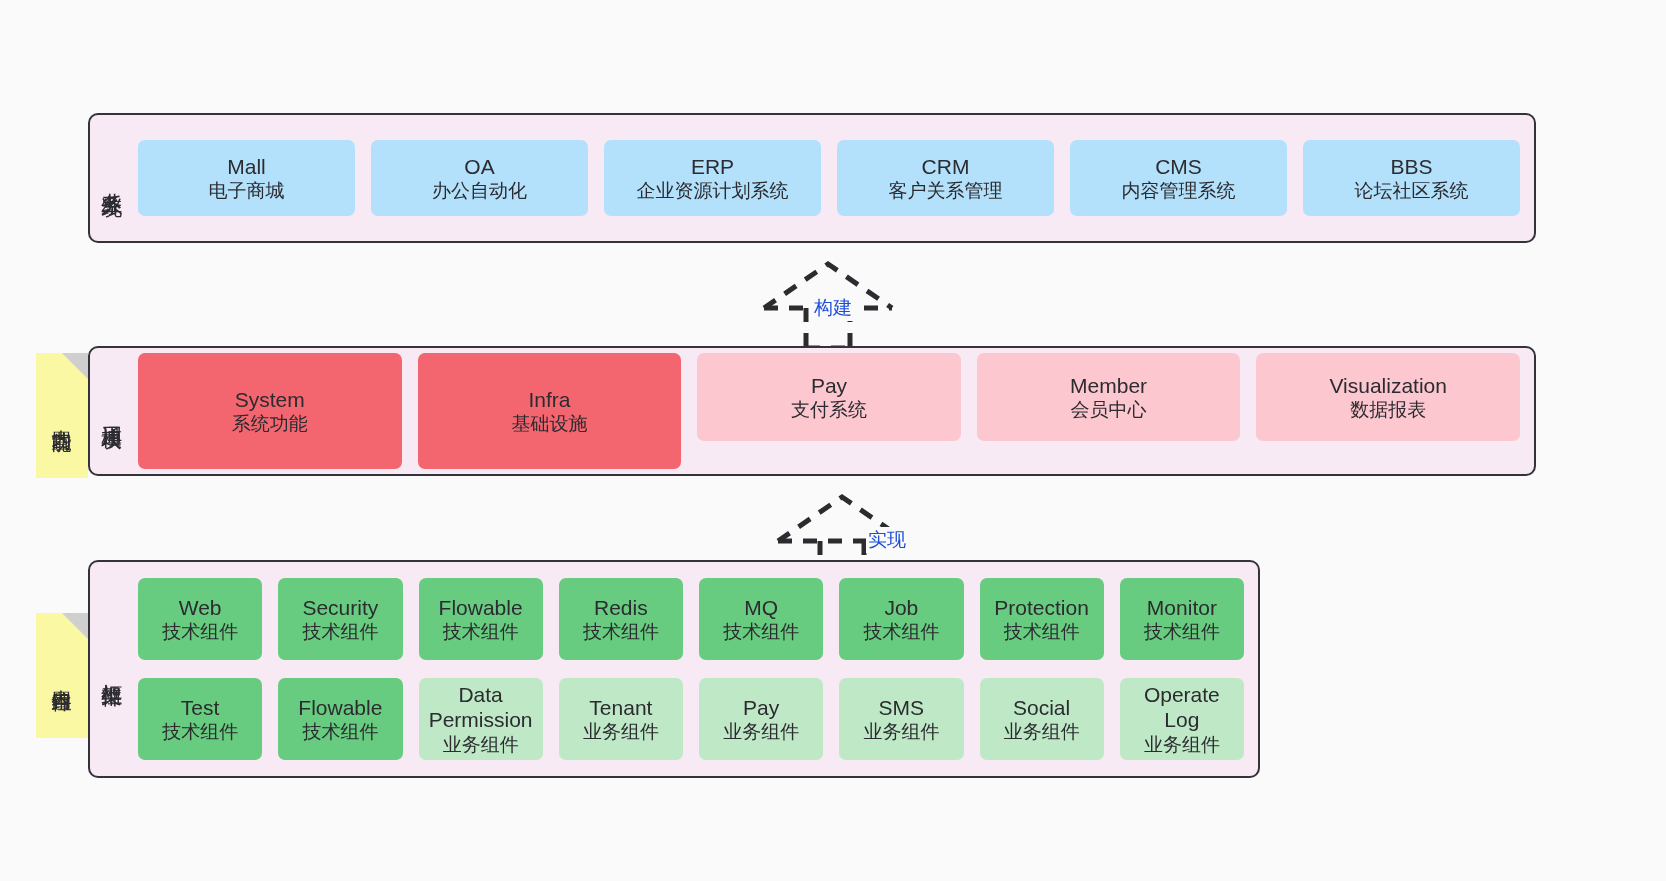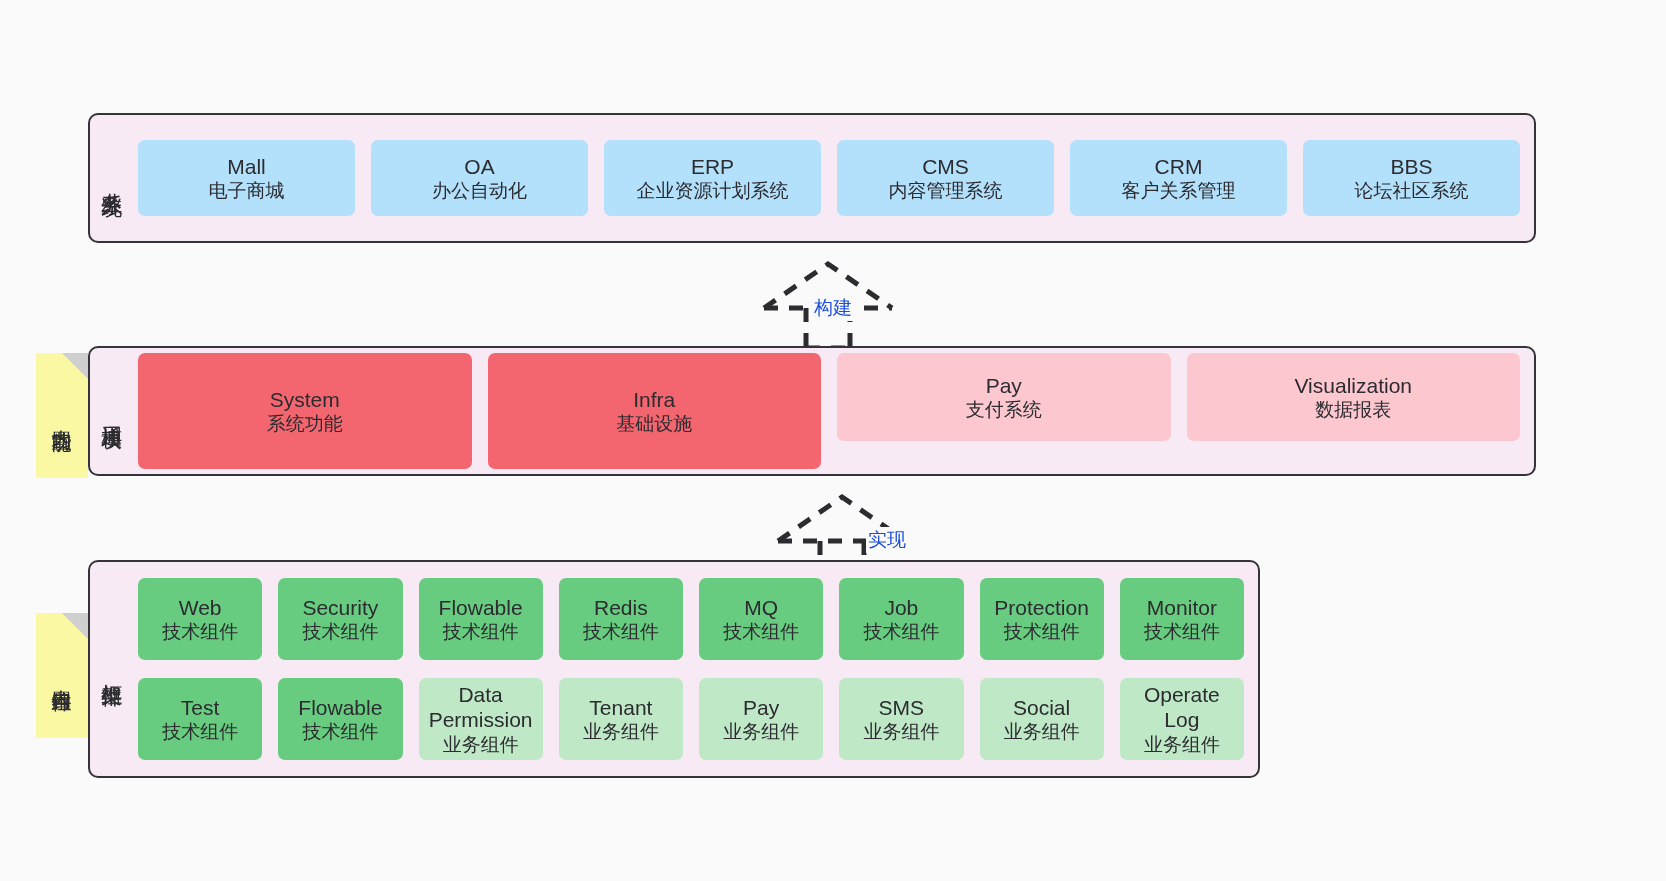--- a/index.html
+++ b/index.html
@@ -129,26 +129,26 @@
       </div>
       <div class="card blue">
         <span class="t1">OA</span>
         <span class="t2">办公自动化</span>
       </div>
       <div class="card blue">
         <span class="t1">ERP</span>
         <span class="t2">企业资源计划系统</span>
       </div>
       <div class="card blue">
+        <span class="t1">CRM</span>
+        <span class="t2">客户关系管理</span>
+      </div>
+      <div class="card blue">
         <span class="t1">CMS</span>
         <span class="t2">内容管理系统</span>
-      </div>
-      <div class="card blue">
-        <span class="t1">CRM</span>
-        <span class="t2">客户关系管理</span>
       </div>
       <div class="card blue">
         <span class="t1">BBS</span>
         <span class="t2">论坛社区系统</span>
       </div>
     </div>
   </div>
 </div>
 
 <div class="uml-arrow" style="left:760px; top:258px; width:136px; height:92px;">
@@ -175,20 +175,24 @@
       </div>
       <div class="card red">
         <span class="t1">Infra</span>
         <span class="t2">基础设施</span>
       </div>
       <div class="card pink">
         <span class="t1">Pay</span>
         <span class="t2">支付系统</span>
       </div>
       <div class="card pink">
+        <span class="t1">Member</span>
+        <span class="t2">会员中心</span>
+      </div>
+      <div class="card pink">
         <span class="t1">Visualization</span>
         <span class="t2">数据报表</span>
       </div>
     </div>
   </div>
 </div>
 
 <div class="uml-arrow" style="left:774px; top:491px; width:136px; height:92px;">
   <svg width="136" height="92" viewBox="0 0 136 92">
     <path d="M 4 50 L 68 6 L 132 50" fill="none" stroke="#2b2b30" stroke-width="5" stroke-dasharray="14 11" stroke-linecap="butt"></path>

